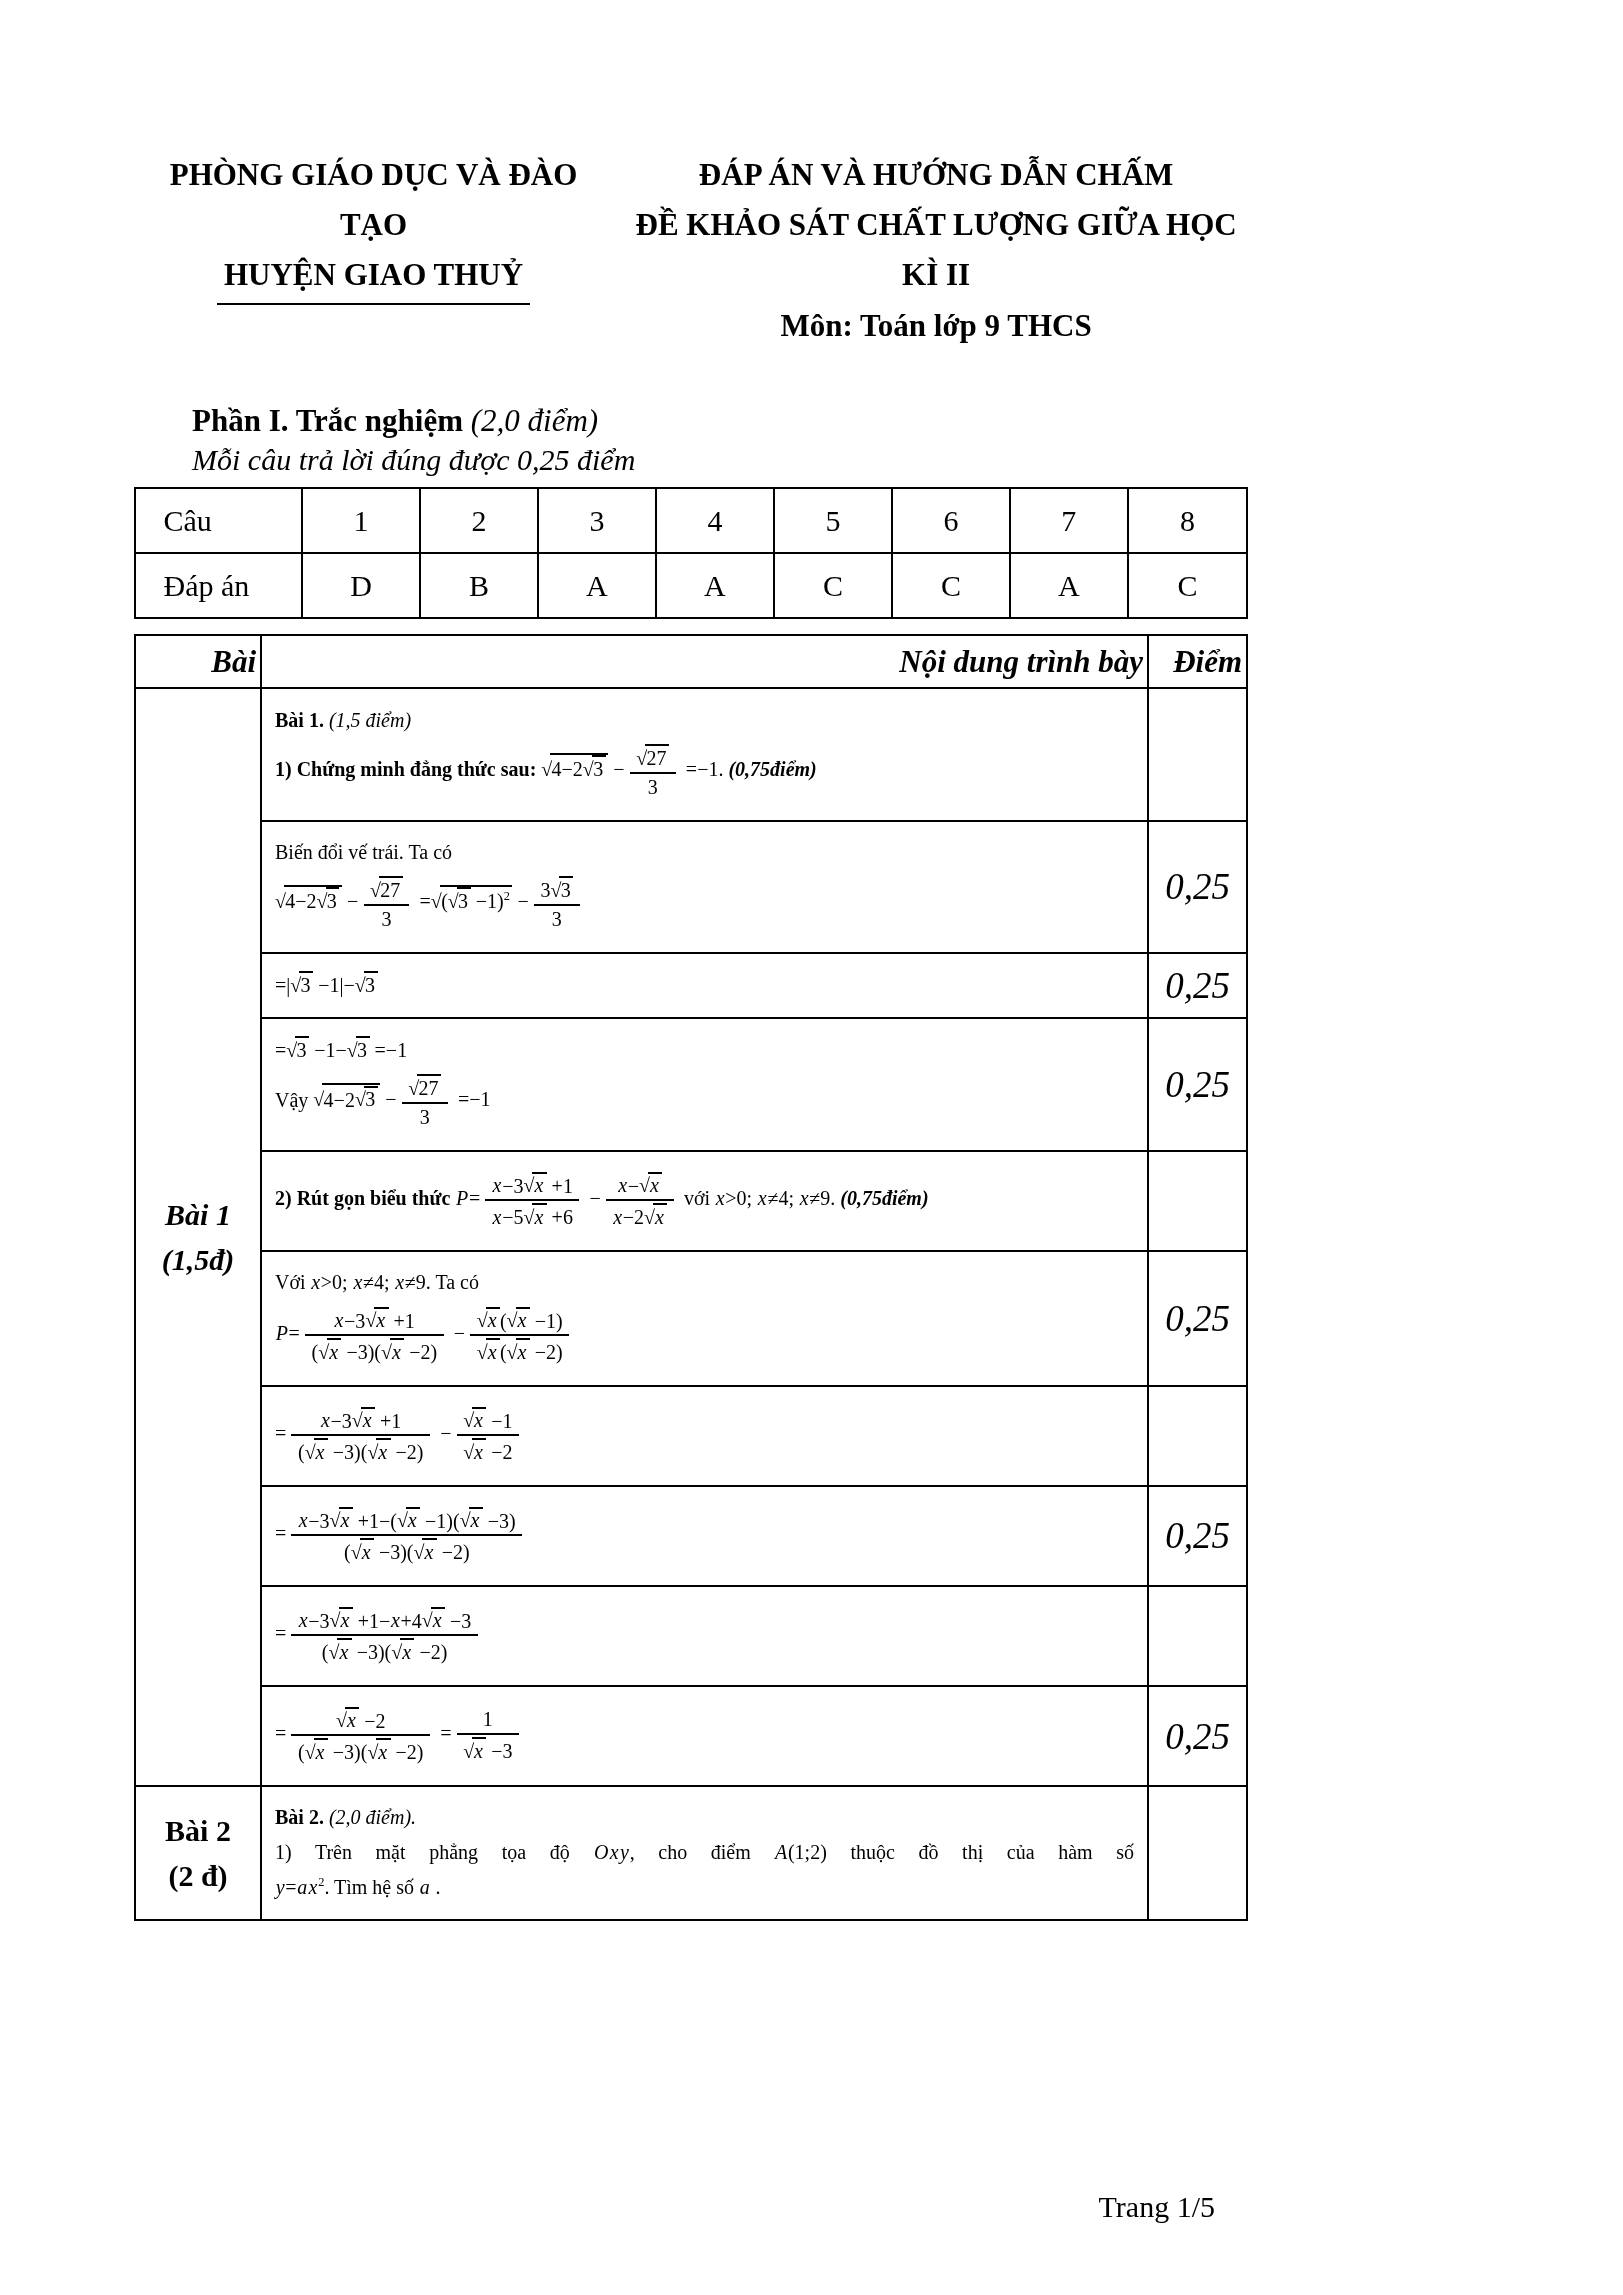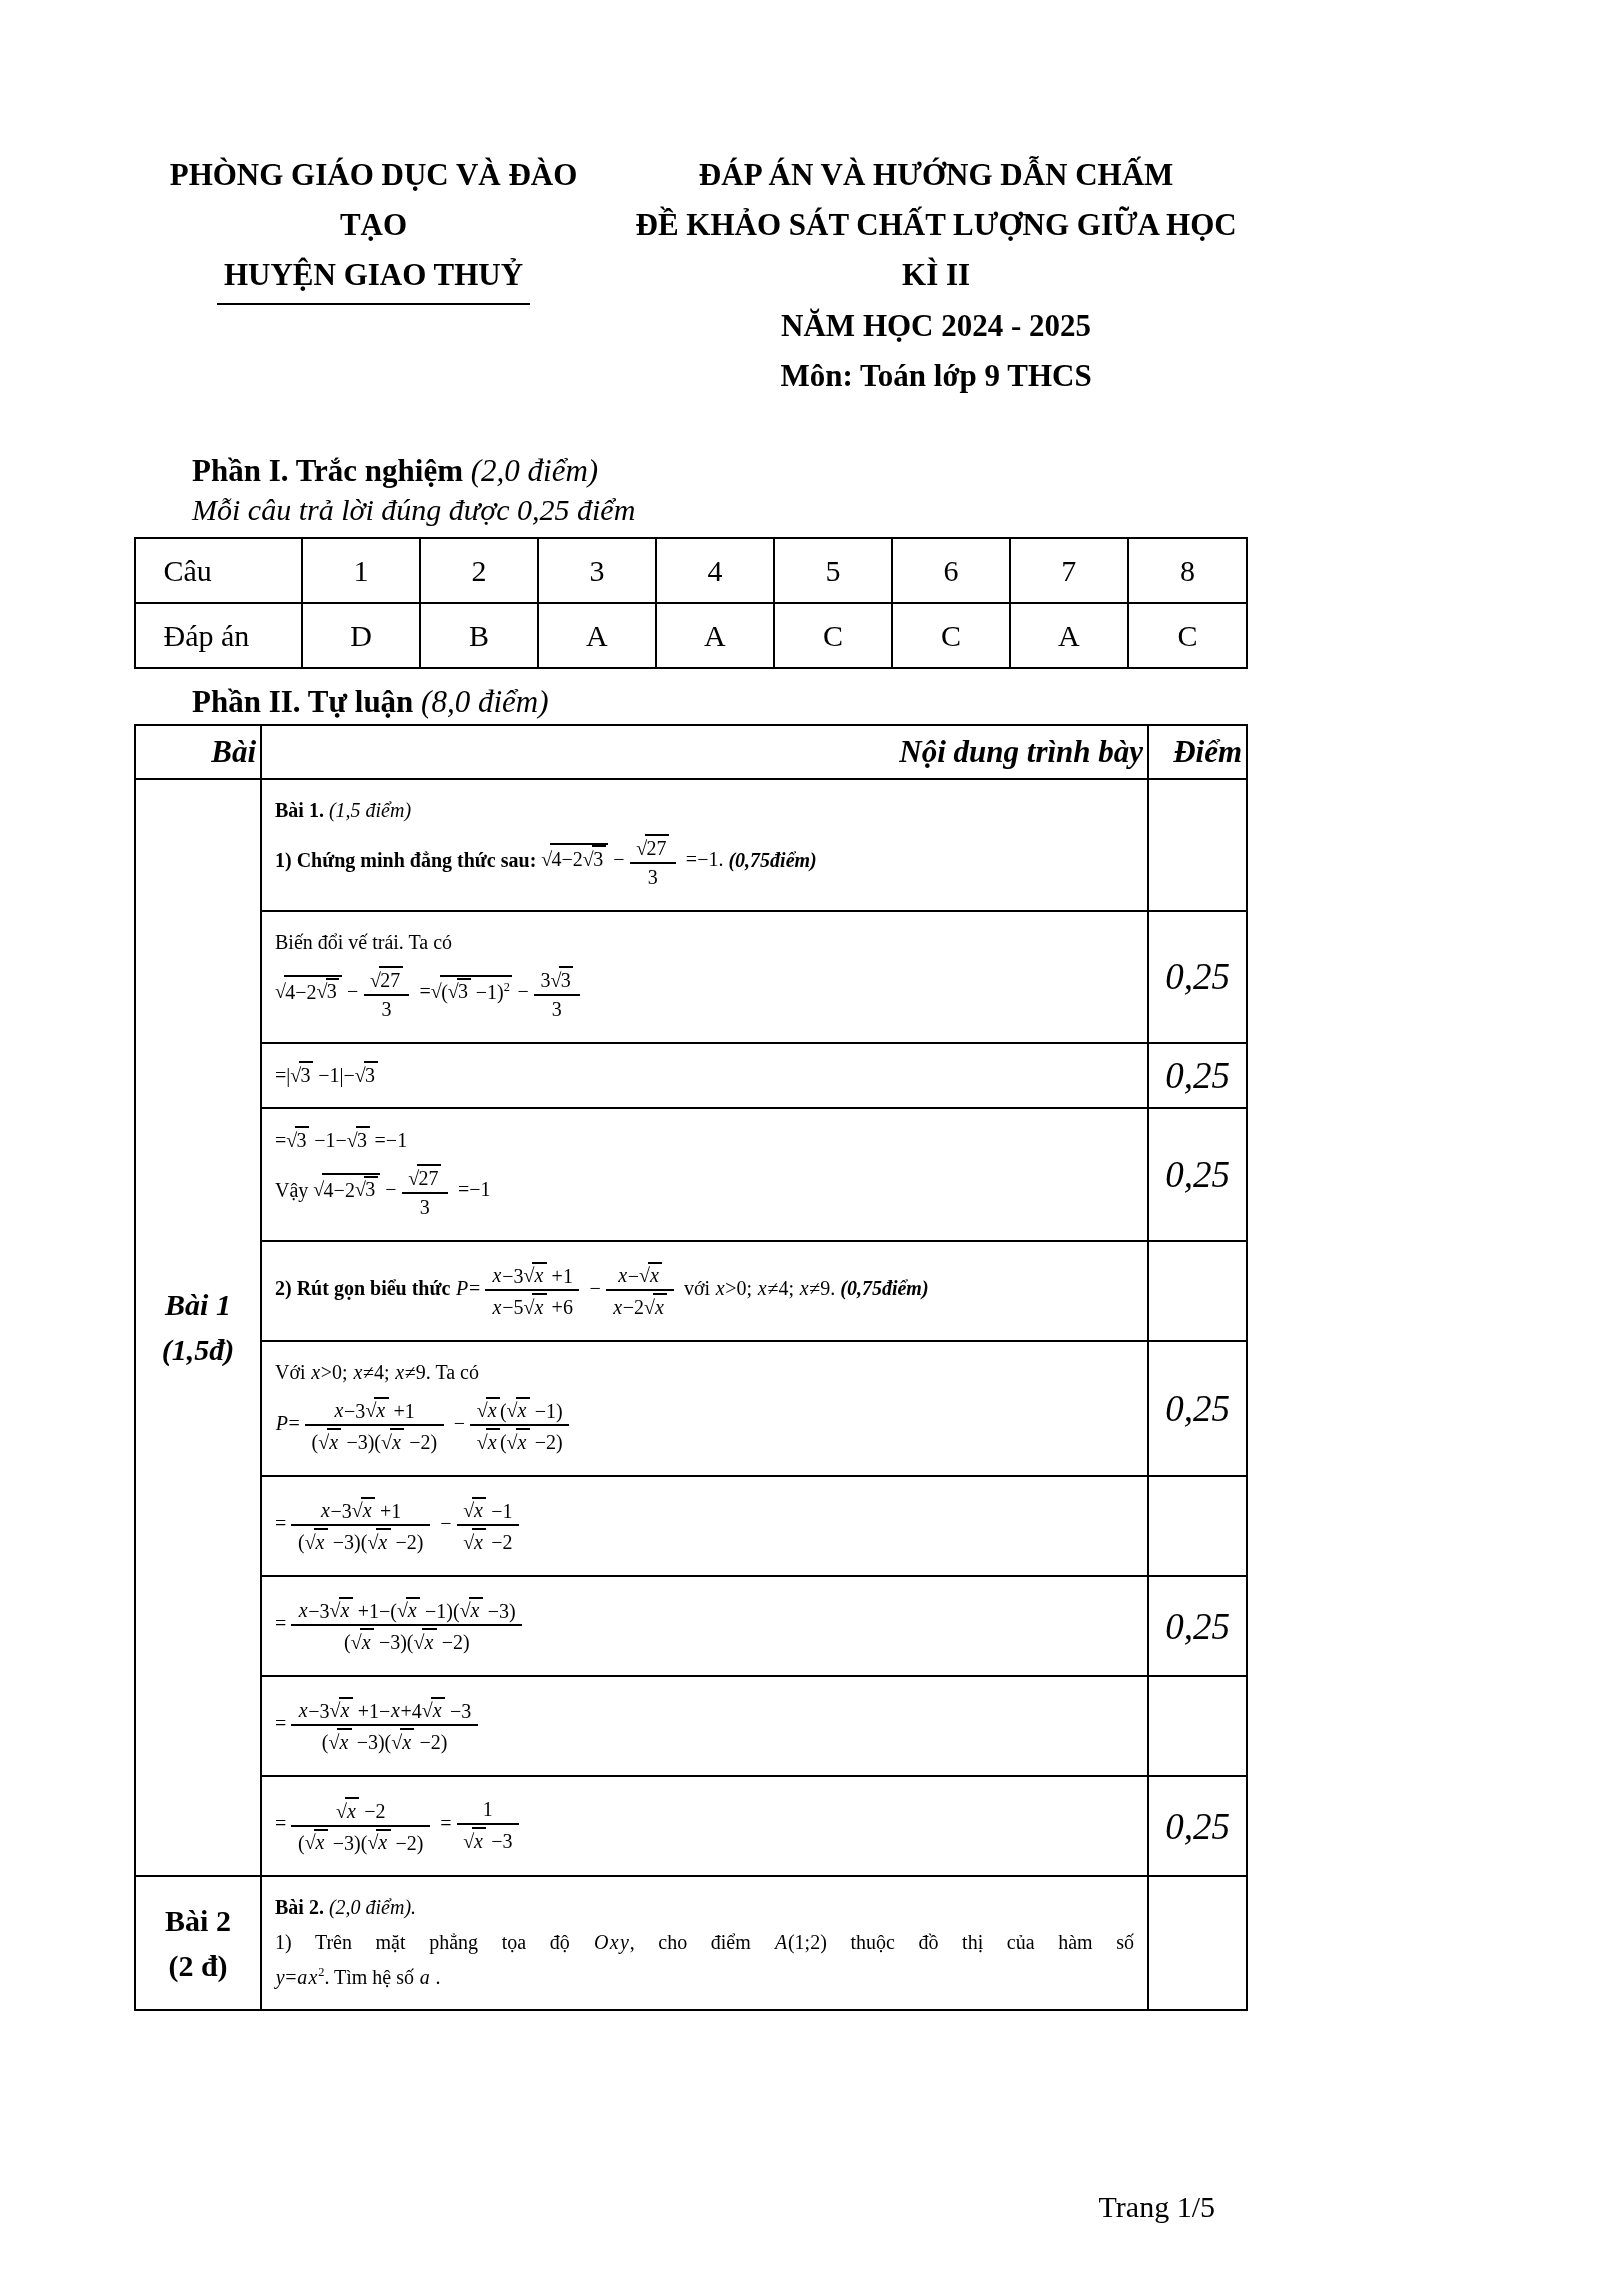--- a/index.html
+++ b/index.html
@@ -107,21 +107,20 @@
 <div class="page">
 
   <div class="header">
     <div class="header-left">
       <div class="h-line">PHÒNG GIÁO DỤC VÀ ĐÀO TẠO</div>
       <div class="h-line"><span class="underline-wrap">HUYỆN GIAO THUỶ</span></div>
     </div>
     <div class="header-right">
       <div class="h-line">ĐÁP ÁN VÀ HƯỚNG DẪN CHẤM</div>
       <div class="h-line">ĐỀ KHẢO SÁT CHẤT LƯỢNG GIỮA HỌC KÌ II</div>
-      <div class="h-line">NĂM HỌC 2024 - 2025</div>
       <div class="h-line">Môn: Toán lớp 9 THCS</div>
     </div>
   </div>
 
   <div class="section-title">
     <span class="b">Phần I. Trắc nghiệm </span><span class="i">(2,0 điểm)</span>
   </div>
   <div class="subtitle">Mỗi câu  trả lời đúng được 0,25 điểm</div>
 
   <table class="mc-table">
@@ -155,23 +154,20 @@
         <td>A</td>
         <td>A</td>
         <td>C</td>
         <td>C</td>
         <td>A</td>
         <td>C</td>
       </tr>
     </tbody>
   </table>
 
-  <div class="section-title">
-    <span class="b">Phần II. Tự luận </span><span class="i">(8,0 điểm)</span>
-  </div>
 
   <table class="main-table">
     <colgroup>
       <col style="width:126px">
       <col>
       <col style="width:99px">
     </colgroup>
     <thead>
       <tr>
         <th>Bài</th>

